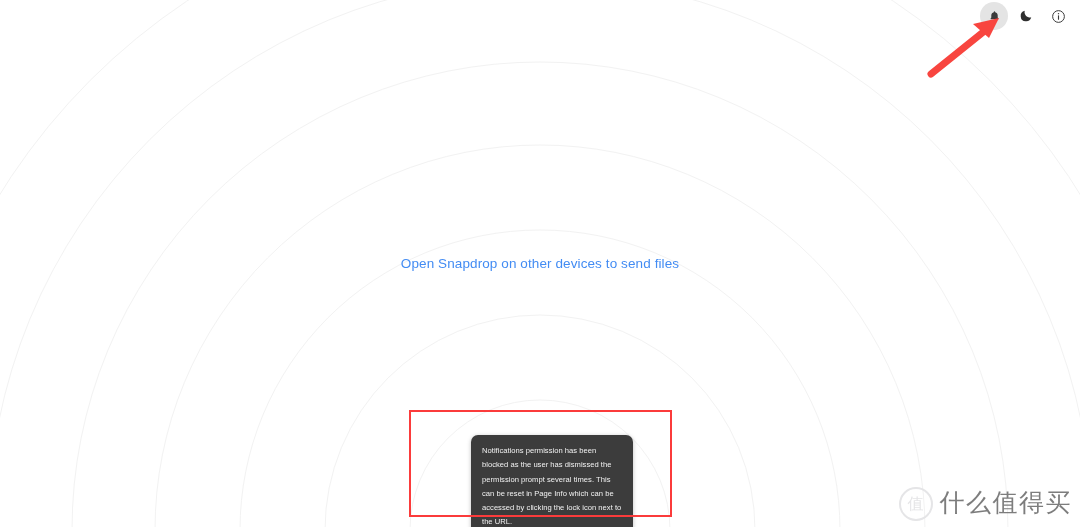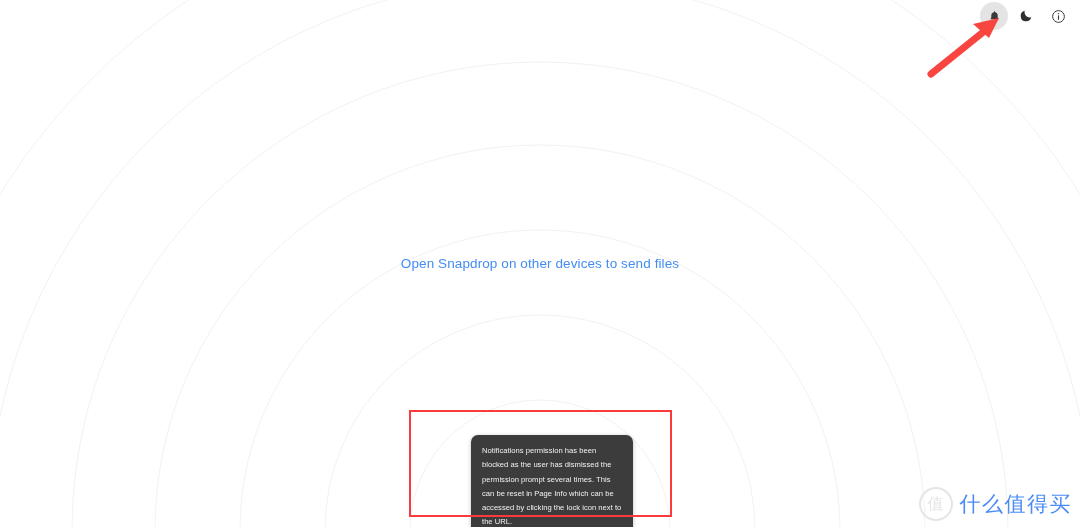--- a/index.html
+++ b/index.html
@@ -138,24 +138,24 @@
     border: 2px solid #e3e3e5;
     color: #e3e3e5;
     font-size: 16px;
     display: flex;
     align-items: center;
     justify-content: center;
     font-family: "DejaVu Sans", sans-serif;
     line-height: 1;
   }
   #watermark .wm-text {
-    color: #3b82f6;
-    font-size: 21px;
+    color: #737373;
+    font-size: 25px;
     letter-spacing: 1.5px;
-    font-family: Liberation Serif, serif;
+    font-family: Liberation Mono, monospace;
     line-height: 1;
   }
 </style>
 </head>
 <body>
 
 <div id="app">
 
   <div id="ripples">
     <svg viewBox="0 0 1080 527" xmlns="http://www.w3.org/2000/svg" aria-hidden="true">

